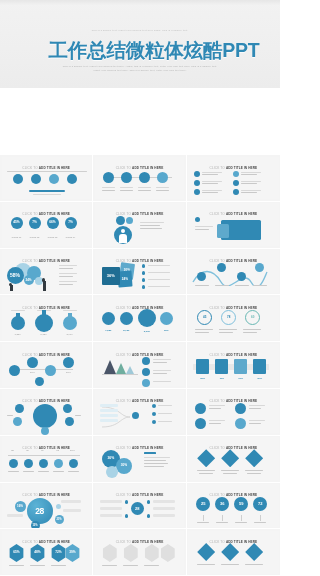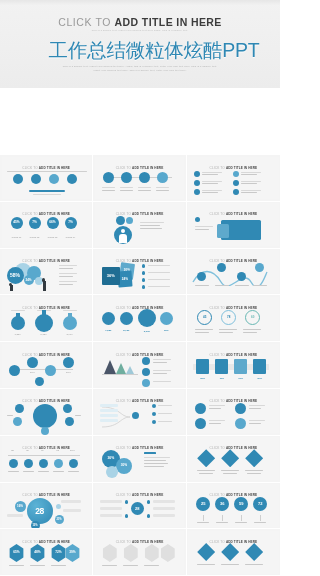--- a/index.html
+++ b/index.html
@@ -31,21 +31,21 @@
   .hero-eyebrow .bold{
     font-size:10.5px; letter-spacing:.4px; color:#3c3c3c; font-weight:700;
   }
   .hero-microline{
     position:absolute; top:29px; left:0; width:280px; text-align:center;
     font-size:2.2px; letter-spacing:.25px; color:#b9b9b9;
     transform:scaleY(1.15);
   }
   .hero-title{
     position:absolute; top:37px; left:0; width:308px; text-align:center;
-    font-size:19.5px; font-weight:400; letter-spacing:-.2px;
+    font-size:19.5px; font-weight:700; letter-spacing:-.2px;
     color:#2f88b4; white-space:nowrap;
     text-shadow:0 1px 0 rgba(255,255,255,.75);
   }
   .hero-sub{
     position:absolute; top:64px; left:0; width:280px; text-align:center;
     font-size:2.3px; line-height:4.4px; color:#aeaeae; letter-spacing:.2px;
   }
 
   
   .banner-wrap{
@@ -135,23 +135,20 @@
   .person{ position:absolute; background:#333a40; }
 </style>
 </head>
 <body>
 
 <div class="page">
 
   <div class="hero">
     <div class="hero-top-strip"></div>
 
-    <div class="hero-eyebrow">
-      <span class="light">CLICK TO </span><span class="bold">ADD TITLE IN HERE</span>
-    </div>
 
     <div class="hero-microline">This is a sample text. Insert your desired text here again. This is a sample text.</div>
 
     <div class="hero-title">工作总结微粒体炫酷PPT</div>
 
     <div class="hero-sub">
       <div>This is a sample text. Insert your desired text here. Again, this is a dummy text, enter your own text here. This is a sample text.</div>
       <div>Insert your desired text here. This is a dummy text, enter your own text here.</div>
     </div>
   </div>

